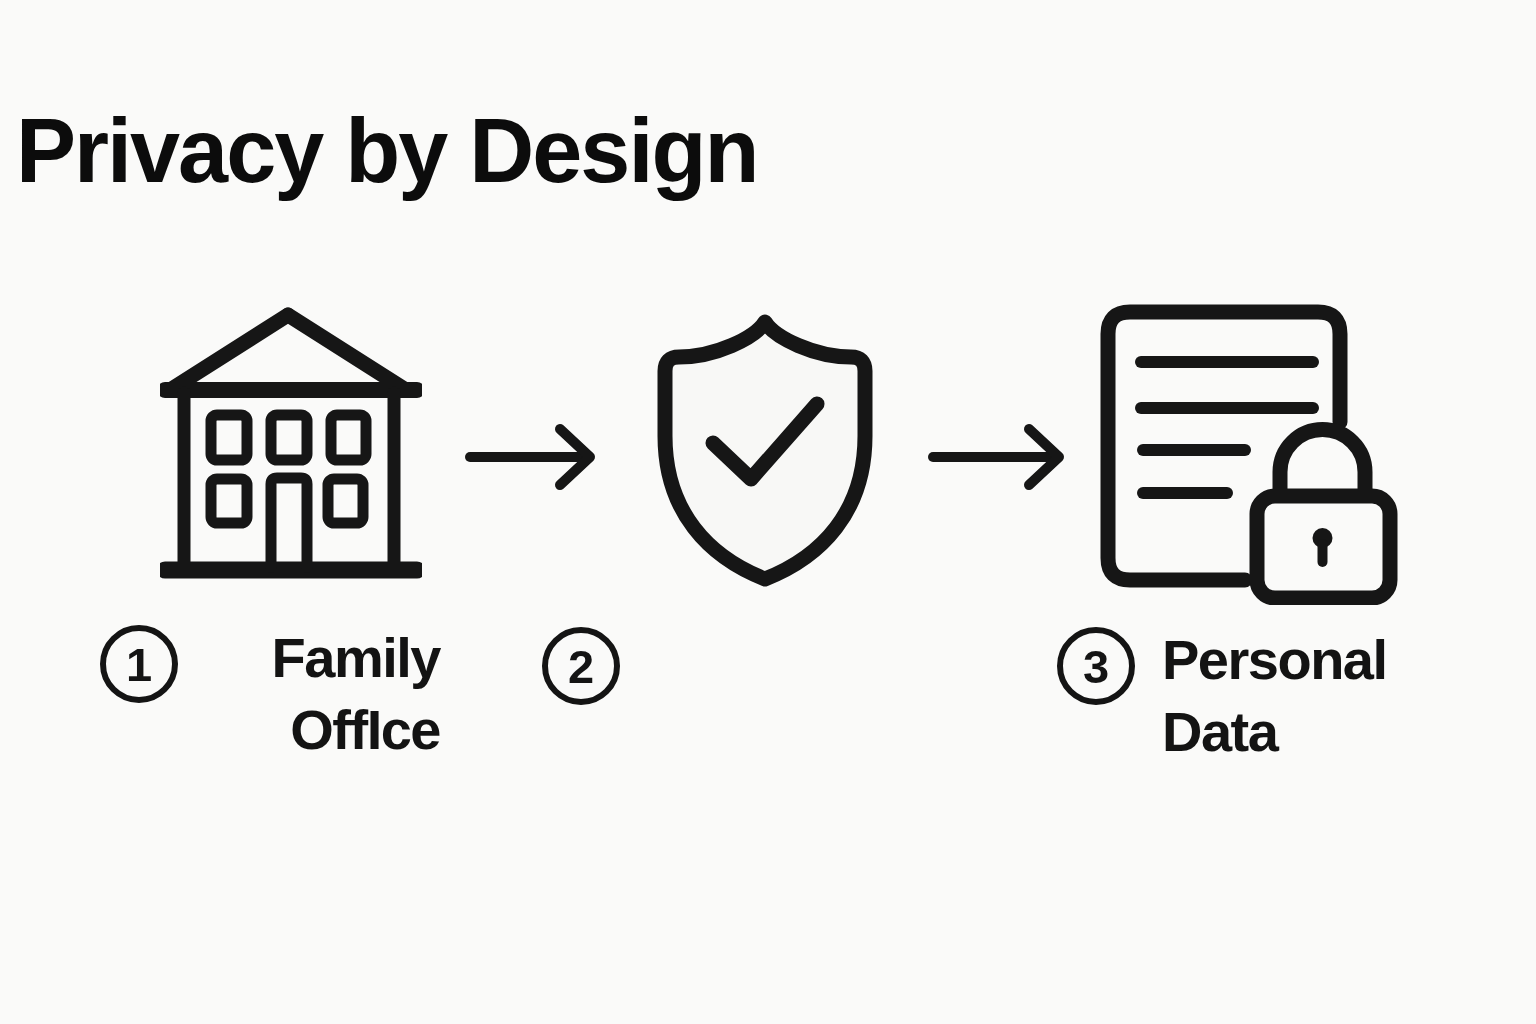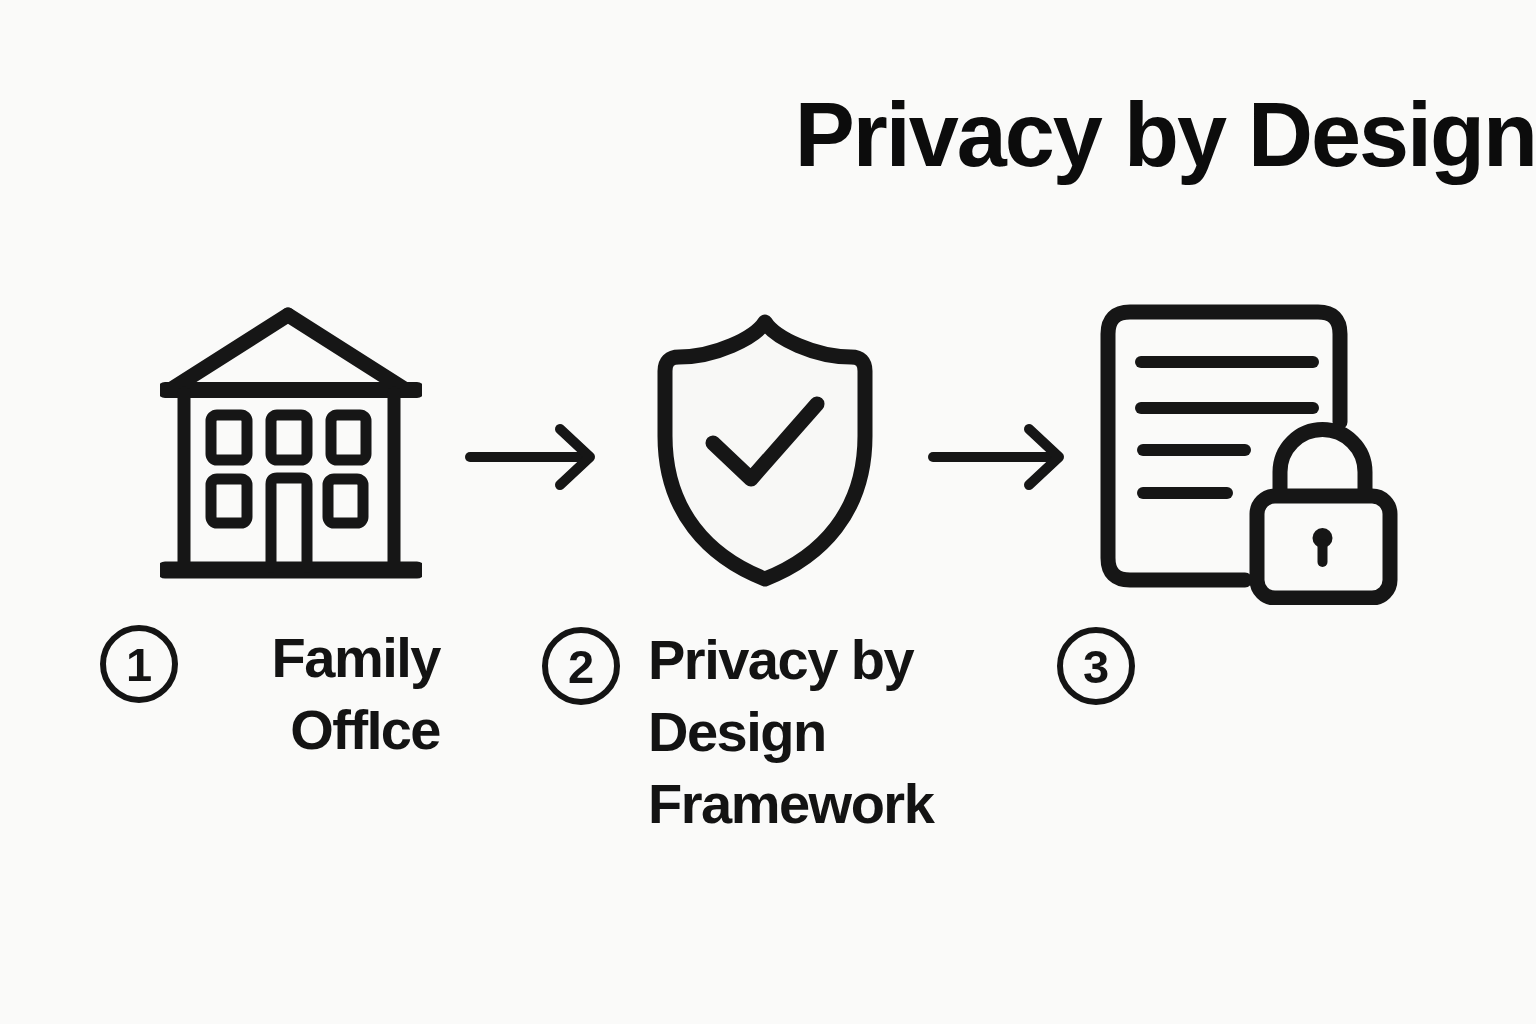--- a/index.html
+++ b/index.html
@@ -8,22 +8,22 @@
     width: 1536px;
     height: 1024px;
     background: #fafaf9;
     overflow: hidden;
     font-family: "Liberation Sans", sans-serif;
     color: #131313;
   }
   .page-title {
     position: absolute;
     left: 0; right: 0; top: 84px;
-    margin: 0;
-    text-align: right;
+    margin: 16px;
+    text-align: left;
     font-size: 90px;
     font-weight: 700;
     letter-spacing: -2px;
     color: #0c0c0c;
   }
   .icon { position: absolute; }
   .icon-house    { left: 160px;  top: 303px; }
   .icon-arrow-1  { left: 462px;  top: 415px; }
   .icon-shield   { left: 645px;  top: 312px; }
   .icon-arrow-2  { left: 925px;  top: 415px; }
@@ -115,19 +115,19 @@
   </svg>
 
   <div class="step-badge badge-1">
     <span>1</span>
   </div>
   <div class="step-label label-1">Family OffIce</div>
 
   <div class="step-badge badge-2">
     <span>2</span>
   </div>
-  <div class="step-label label-2">Privacy by Design Framework</div>
 
   <div class="step-badge badge-3">
     <span>3</span>
   </div>
+  <div class="step-label label-3">Personal Data</div>
 
 </div>
 
 </body></html>

